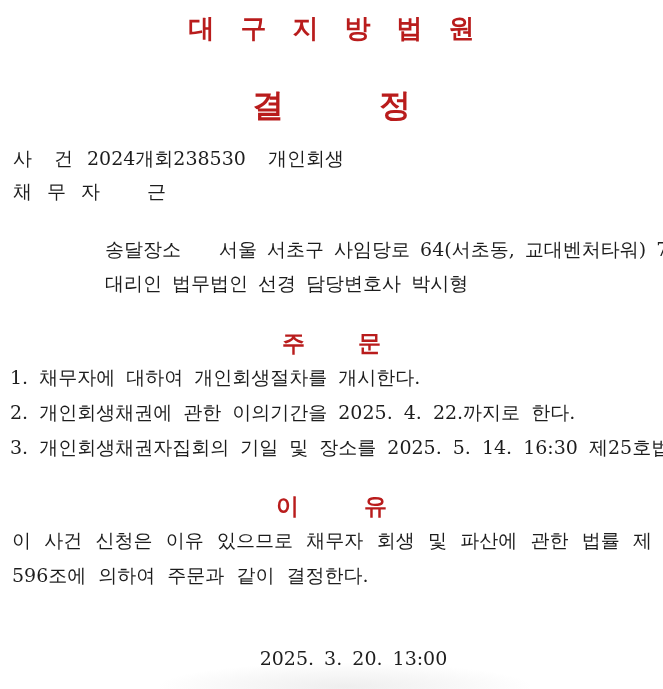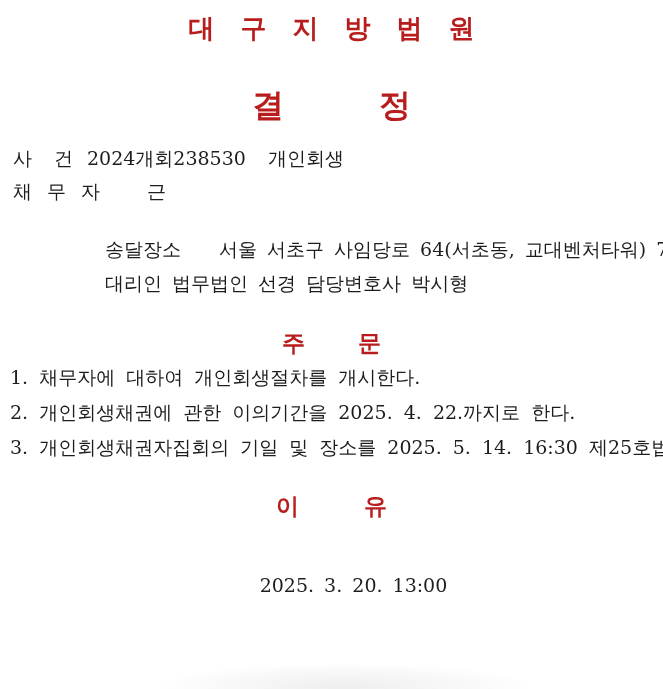--- a/index.html
+++ b/index.html
@@ -129,18 +129,19 @@
   <div class="order-items">
     <div class="order-item">1. 채무자에 대하여 개인회생절차를 개시한다.</div>
     <div class="order-item">2. 개인회생채권에 관한 이의기간을 2025. 4. 22.까지로 한다.</div>
     <div class="order-item">3. 개인회생채권자집회의 기일 및 장소를 2025. 5. 14. 16:30 제25호법정으로 한다.</div>
   </div>
 
   <div class="heading reason-heading">
     <span class="sp">이유</span>
   </div>
 
+  <div class="reason-text">이 사건 신청은 이유 있으므로 채무자 회생 및 파산에 관한 법률 제596조에 의하여 주문과 같이 결정한다.</div>
 
   <div class="date-line">2025. 3. 20. 13:00</div>
 
   <div class="scan-smudge"></div>
 
 </div>
 
 </body></html>

